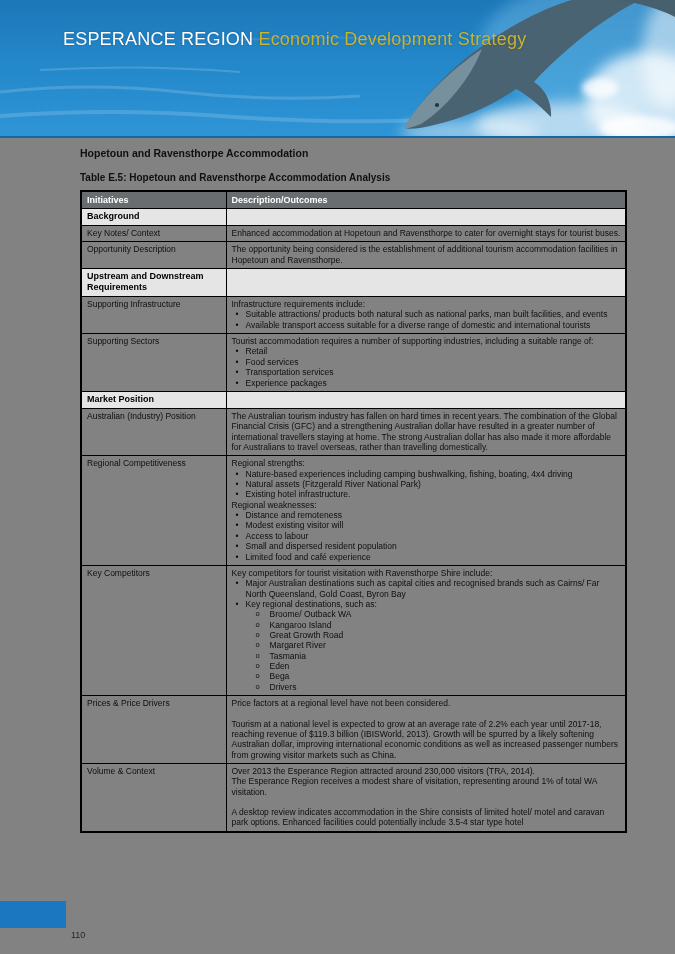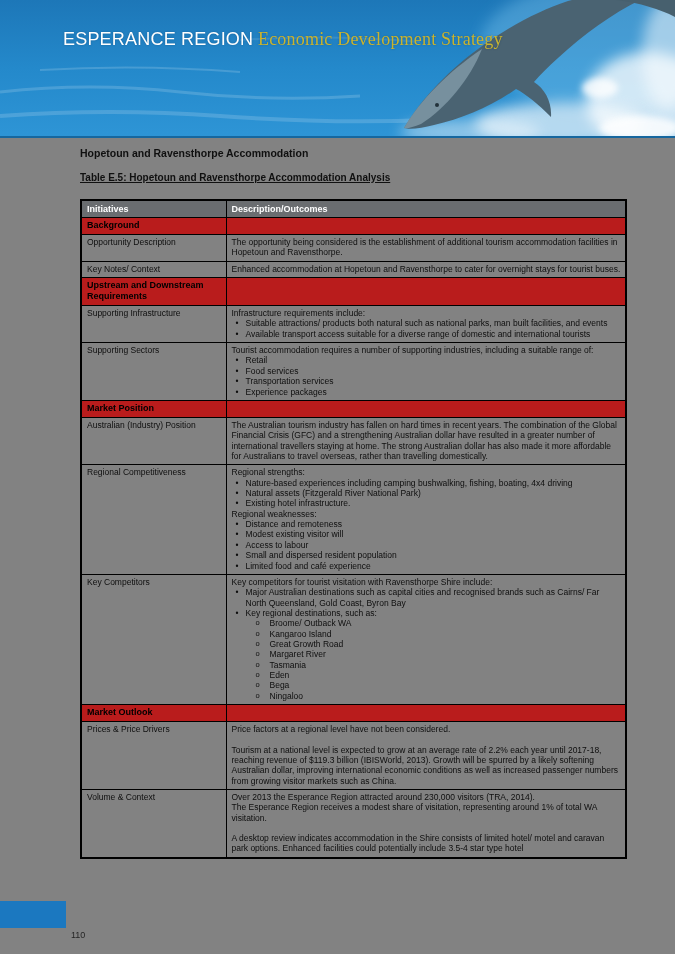--- a/index.html
+++ b/index.html
@@ -19,53 +19,52 @@
     box-sizing:border-box;
     overflow:hidden;
   }
   .banner svg { display:block; }
   .banner-title {
     position:absolute; left:63px; top:29px;
     font-size:18px; letter-spacing:0.2px;
     color:#ffffff; white-space:nowrap;
     text-shadow:0 0 2px rgba(0,40,80,.35);
   }
-  .banner-title .sub { color:#c9b42f;font-family:Liberation Serif, serif; }
+  .banner-title .sub { color:#c9b42f; }
 
   
   .content { position:absolute; left:80px; top:147px; width:569px; }
   .doc-heading {
     font-weight:bold; font-size:10.5px; color:#101010;
     margin:0 0 13px 0;
   }
   .table-caption {
     font-weight:bold; font-size:10px; color:#101010;
-    margin:0 0 16px 0;
-    text-decoration:underline;
+    margin:0 0 7px 0;
   }
 
   table.analysis {
     border-collapse:collapse; width:547px;
     border:2px solid #000; table-layout:fixed;
   }
   table.analysis th, table.analysis td {
     border:1px solid #000; vertical-align:top;
   }
   table.analysis th {
     background:#6a6d70; color:#fff; text-align:left;
     font-size:9px; padding:3px 5px;
   }
   table.analysis td {
     font-size:8.5px; color:#0e0e0e;
     padding:2px 4px 3px 5px; line-height:1.22;
     background:#828282;
   }
   td.label-cell { }
   tr.section-row td {
-    background:#b91c1c; font-weight:bold; font-size:9px;
+    background:#e5e5e5; font-weight:bold; font-size:9px;
     color:#000; padding:2px 4px 3px 5px;
   }
   .item { }
   .item.b { padding-left:14px; position:relative; }
   .item.b::before { content:"\2022"; position:absolute; left:4px; }
   .item.o { padding-left:38px; position:relative; }
   .item.o::before { content:"o"; position:absolute; left:24px; font-size:7.5px; }
   .item.blank { height:10px; }
 
   
@@ -147,29 +146,29 @@
         <th>Initiatives</th>
         <th>Description/Outcomes</th>
       </tr>
     </thead>
     <tbody id="table-body">
         <tr class="section-row">
           <td>Background</td>
           <td></td>
         </tr>
         <tr>
+          <td class="label-cell">Key Notes/ Context</td>
+          <td class="desc-cell">
+            <div class="item p">Enhanced accommodation at Hopetoun and Ravensthorpe to cater for overnight stays for tourist buses.</div>
+          </td>
+        </tr>
+        <tr>
           <td class="label-cell">Opportunity Description</td>
           <td class="desc-cell">
             <div class="item p">The opportunity being considered is the establishment of additional tourism accommodation facilities in Hopetoun and Ravensthorpe.</div>
-          </td>
-        </tr>
-        <tr>
-          <td class="label-cell">Key Notes/ Context</td>
-          <td class="desc-cell">
-            <div class="item p">Enhanced accommodation at Hopetoun and Ravensthorpe to cater for overnight stays for tourist buses.</div>
           </td>
         </tr>
         <tr class="section-row">
           <td>Upstream and Downstream Requirements</td>
           <td></td>
         </tr>
         <tr>
           <td class="label-cell">Supporting Infrastructure</td>
           <td class="desc-cell">
             <div class="item p">Infrastructure requirements include:</div>
@@ -218,26 +217,22 @@
             <div class="item p">Key competitors for tourist visitation with Ravensthorpe Shire include:</div>
             <div class="item b">Major Australian destinations such as capital cities and recognised brands such as Cairns/ Far North Queensland, Gold Coast, Byron Bay</div>
             <div class="item b">Key regional destinations, such as:</div>
             <div class="item o">Broome/ Outback WA</div>
             <div class="item o">Kangaroo Island</div>
             <div class="item o">Great Growth Road</div>
             <div class="item o">Margaret River</div>
             <div class="item o">Tasmania</div>
             <div class="item o">Eden</div>
             <div class="item o">Bega</div>
-            <div class="item o">Ningaloo</div>
-          </td>
-        </tr>
-        <tr class="section-row">
-          <td>Market Outlook</td>
-          <td></td>
+            <div class="item o">Drivers</div>
+          </td>
         </tr>
         <tr>
           <td class="label-cell">Prices &amp; Price Drivers</td>
           <td class="desc-cell">
             <div class="item p">Price factors at a regional level have not been considered.</div>
             <div class="item blank"></div>
             <div class="item p">Tourism at a national level is expected to grow at an average rate of 2.2% each year until 2017-18, reaching revenue of $119.3 billion (IBISWorld, 2013). Growth will be spurred by a likely softening Australian dollar, improving international economic conditions as well as increased passenger numbers from growing visitor markets such as China.</div>
           </td>
         </tr>
         <tr>

